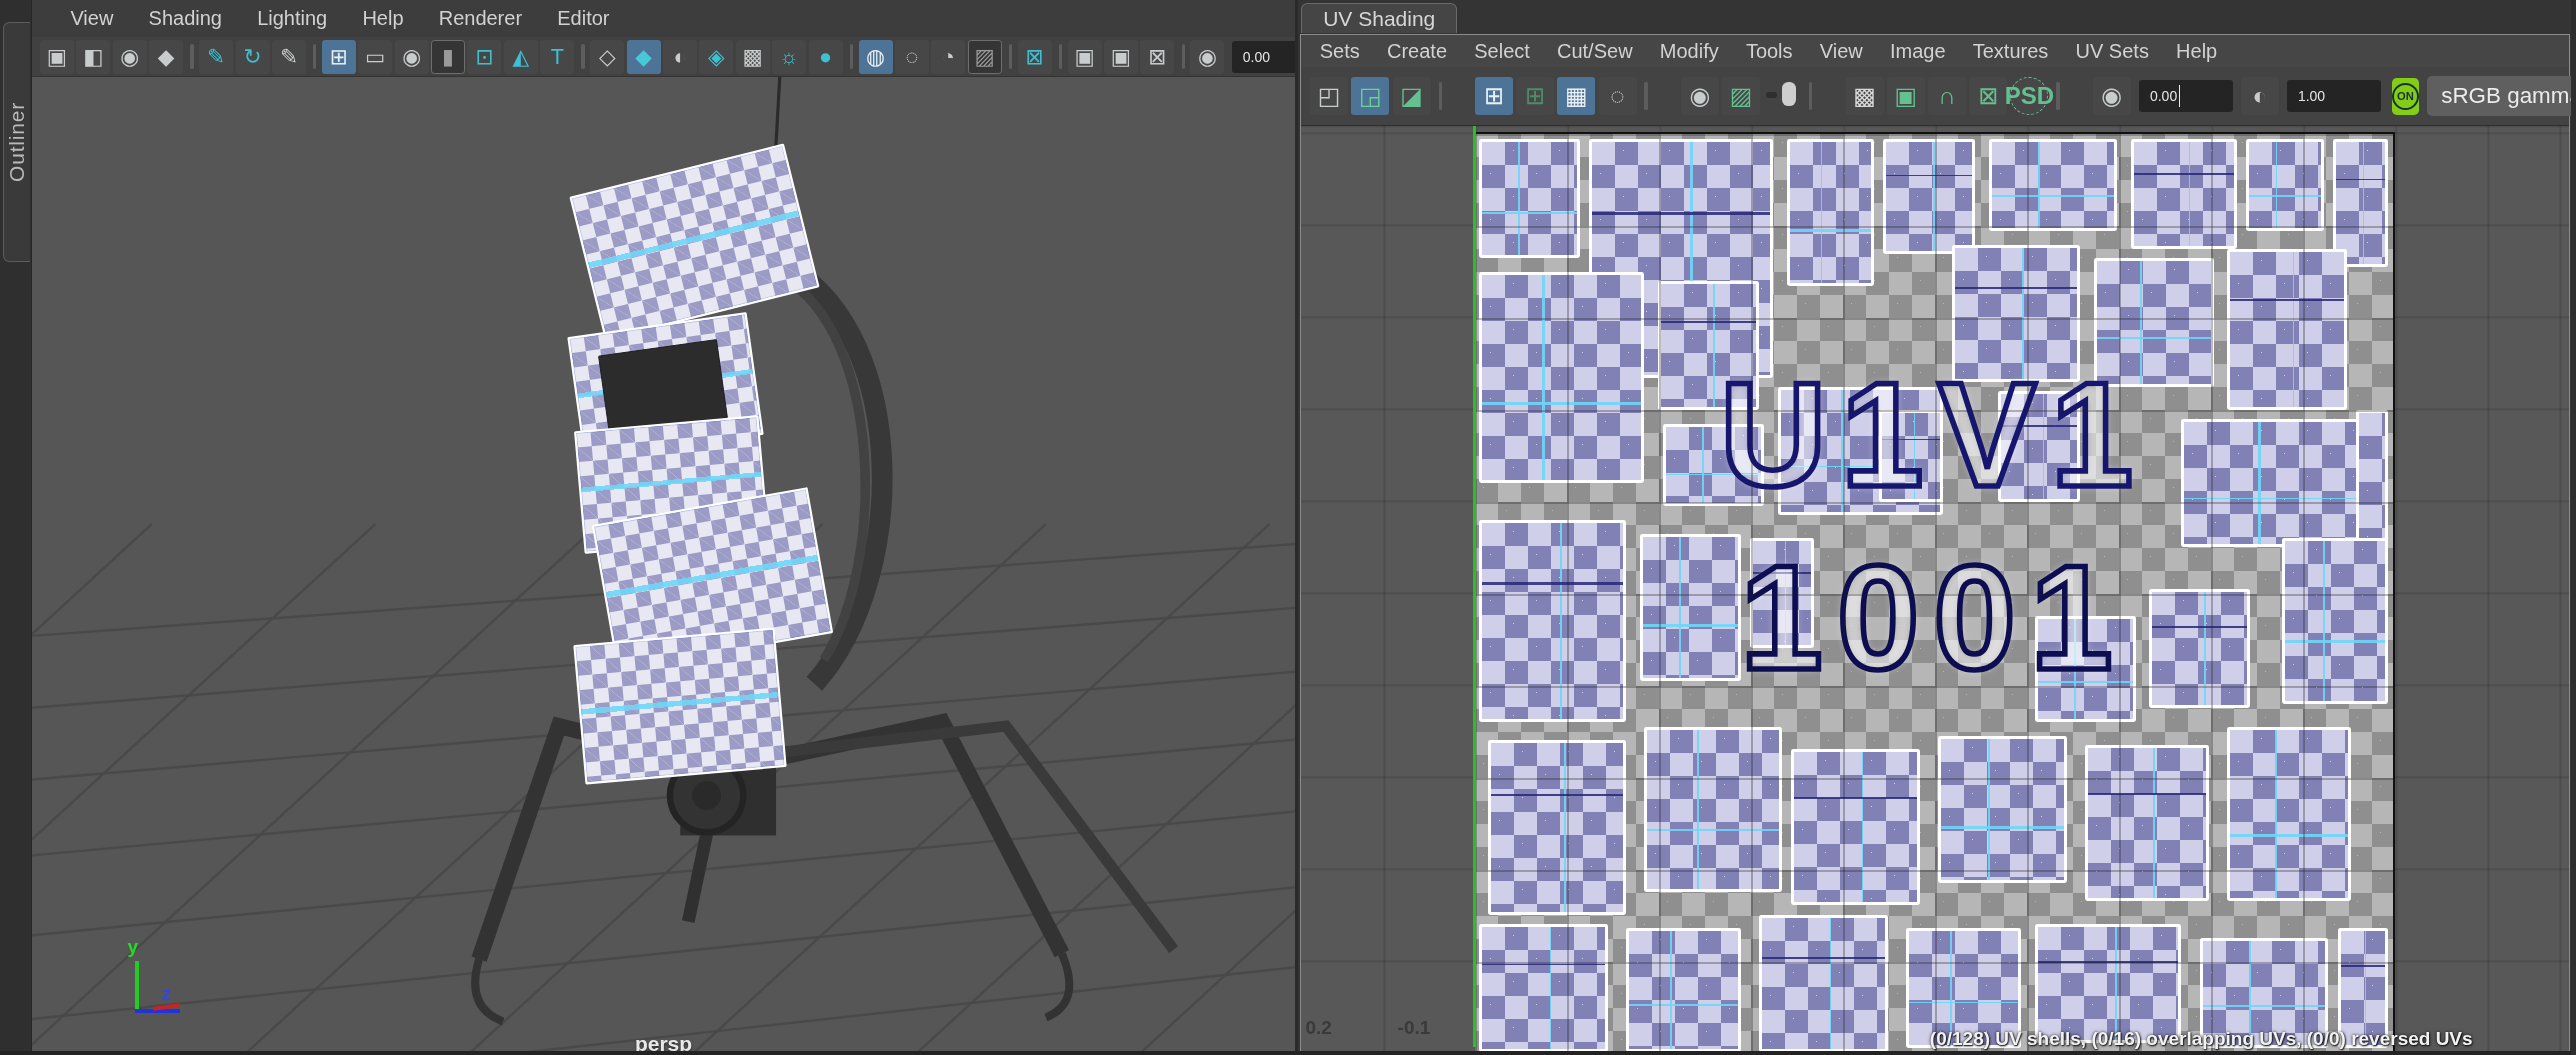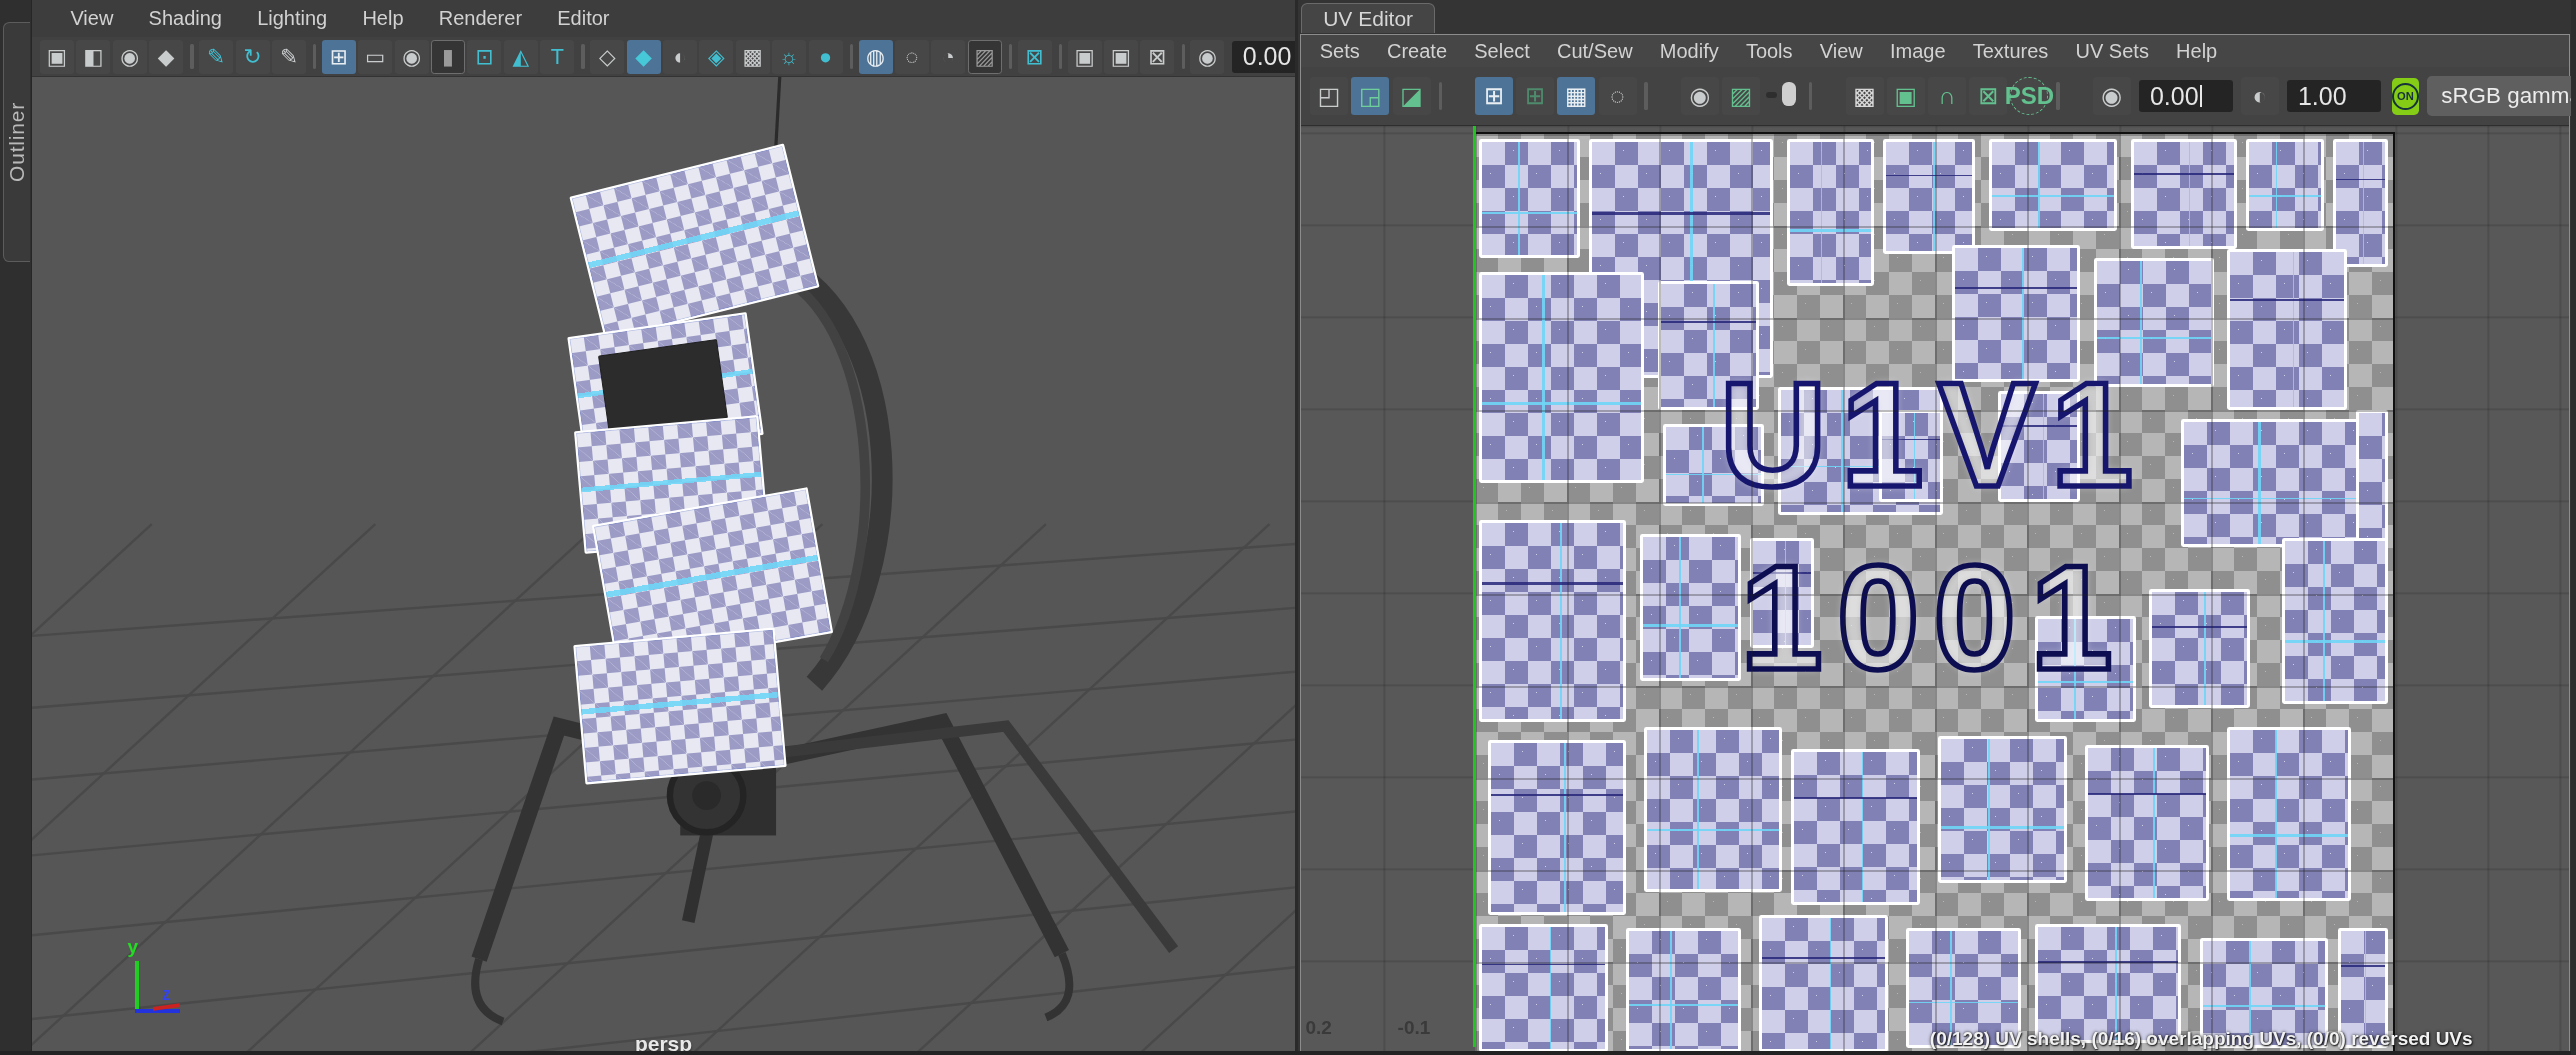--- a/index.html
+++ b/index.html
@@ -25,21 +25,21 @@
   .tbi.v-green { color:#63c08f; }
   .tbi.v-greendim { color:#4e8b6c; }
   .tbi.v-pressed { background:#353535; border:1.6px solid #6e6e6e; color:#9a9a9a; }
   .tbi.v-filter { color:#d8d8d8; }
   .tbi.v-psd { font-size:12.8px; font-weight:bold; color:#63c08f; border:1.6px dashed #63c08f; border-radius:50%; width:35px; height:35px; }
   .tbi.sep { width:11.2px; background:transparent; border-radius:0; position:relative; }
   .tbi.sep::before { content:""; position:absolute; left:4.8px; top:4.8px; bottom:4.8px; width:3.2px; background:#5d5d5d; border-radius:1.6px; }
   .tbi.slider { width:128px; background:transparent; position:relative; }
   .tbi.slider::before { content:""; position:absolute; left:3.2px; right:24px; top:15px; height:6.4px; background:#2e2e2e; border-radius:3.2px; }
   .tbi.slider::after { content:""; position:absolute; right:4.8px; top:4.8px; width:14.4px; height:24px; background:#cfcfcf; border-radius:6.4px; }
-  .num-field { min-width:94px; height:32px; background:#242424; border-radius:3.2px; color:#e6e6e6; font-size:25px; display:inline-flex; align-items:center; padding:0 11.2px; margin:0 4.8px; }
+  .num-field { min-width:94px; height:32px; background:#242424; border-radius:3.2px; color:#e6e6e6; font-size:14px; display:inline-flex; align-items:center; padding:0 11.2px; margin:0 4.8px; }
   .num-field.caret::after { content:""; width:1.6px; height:22.4px; background:#e8e8e8; margin-left:1.6px; }
   .on-toggle { width:37px; height:37px; background:#84cc16; border-radius:4.8px; display:inline-flex; align-items:center; justify-content:center; margin-left:3.2px; }
   .on-toggle i { font-style:normal; width:27px; height:27px; border:2.4px solid #16323a; border-radius:50%; color:#16323a; font-size:11.2px; font-weight:bold; display:flex; align-items:center; justify-content:center; }
 
   .viewport { position:absolute; left:0; top:77px; right:0; bottom:0; background:#565656; overflow:hidden; }
   .viewport svg { position:absolute; left:0; top:0; }
   .robot-box { position:absolute; border:2.4px solid #ffffff; border-radius:1.6px;
      background-color:#e8e8f3;
      background-image:
        linear-gradient(to bottom, transparent 46%, rgba(111,214,247,.9) 46%, rgba(111,214,247,.9) 50%, transparent 50%),
@@ -233,21 +233,21 @@
         <span class="axis-ylabel">y</span>
         <span class="axis-zlabel">z</span>
       </div>
       <span class="persp-label">persp</span>
     </div>
   </div>
 
   <div class="right-panel">
     <div class="uv-tabstrip">
       <div class="uv-tab">
-        <span>UV Editor</span>
+        <span>UV Shading</span>
       </div>
     </div>
     <div class="uv-body">
       <div class="uv-menubar">
         <span class="menu-item">Sets</span>
           <span class="menu-item">Create</span>
           <span class="menu-item">Select</span>
           <span class="menu-item">Cut/Sew</span>
           <span class="menu-item">Modify</span>
           <span class="menu-item">Tools</span>

